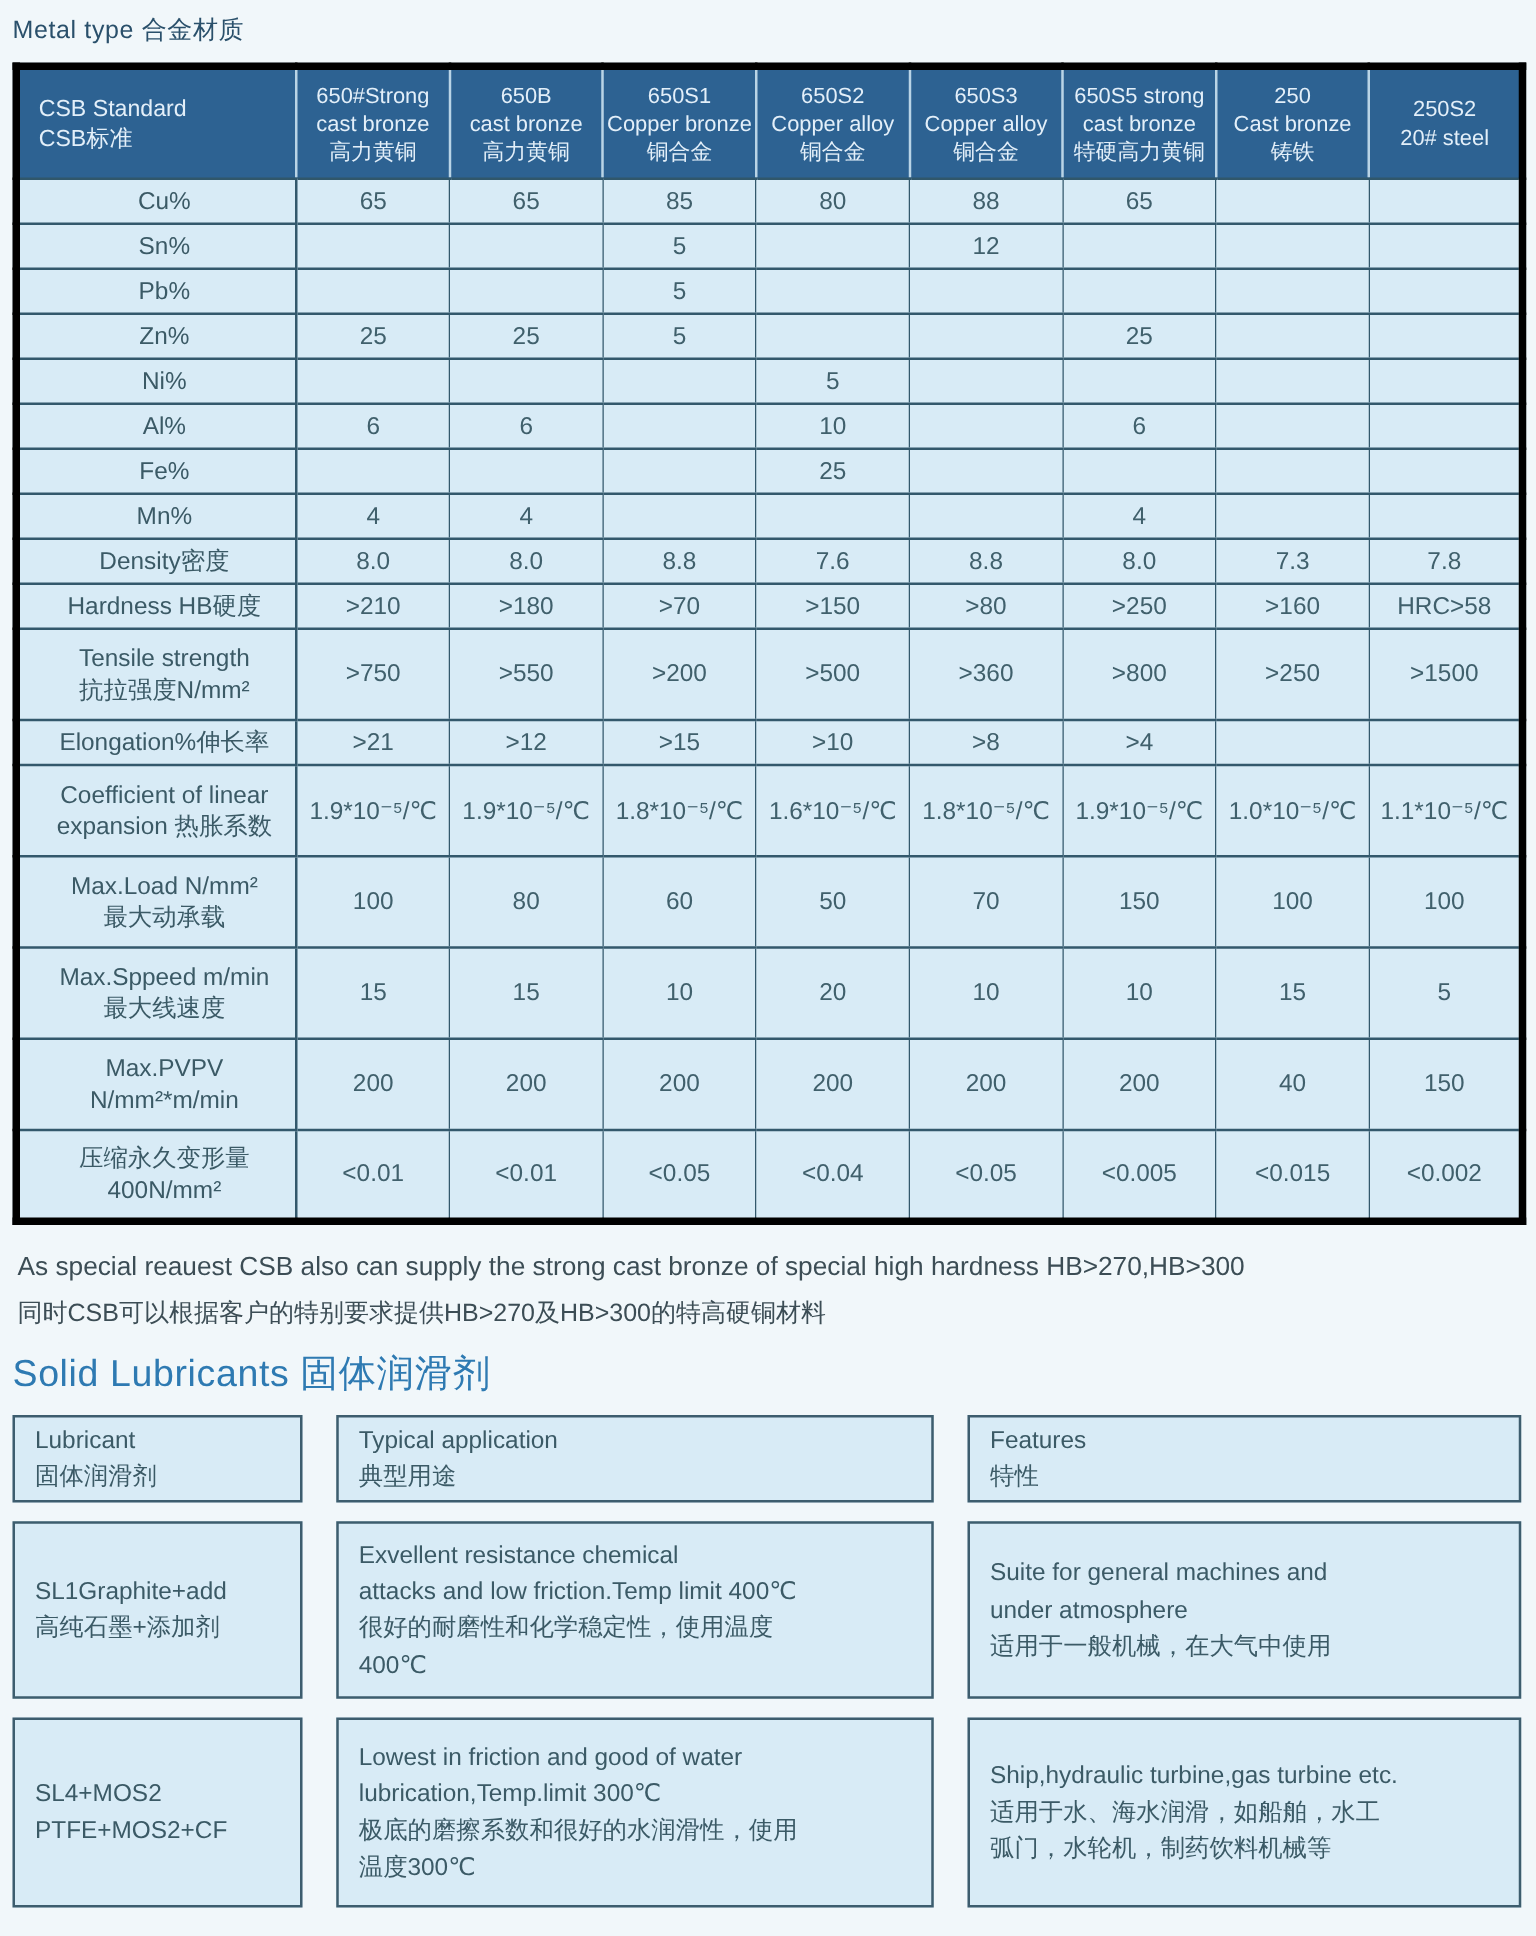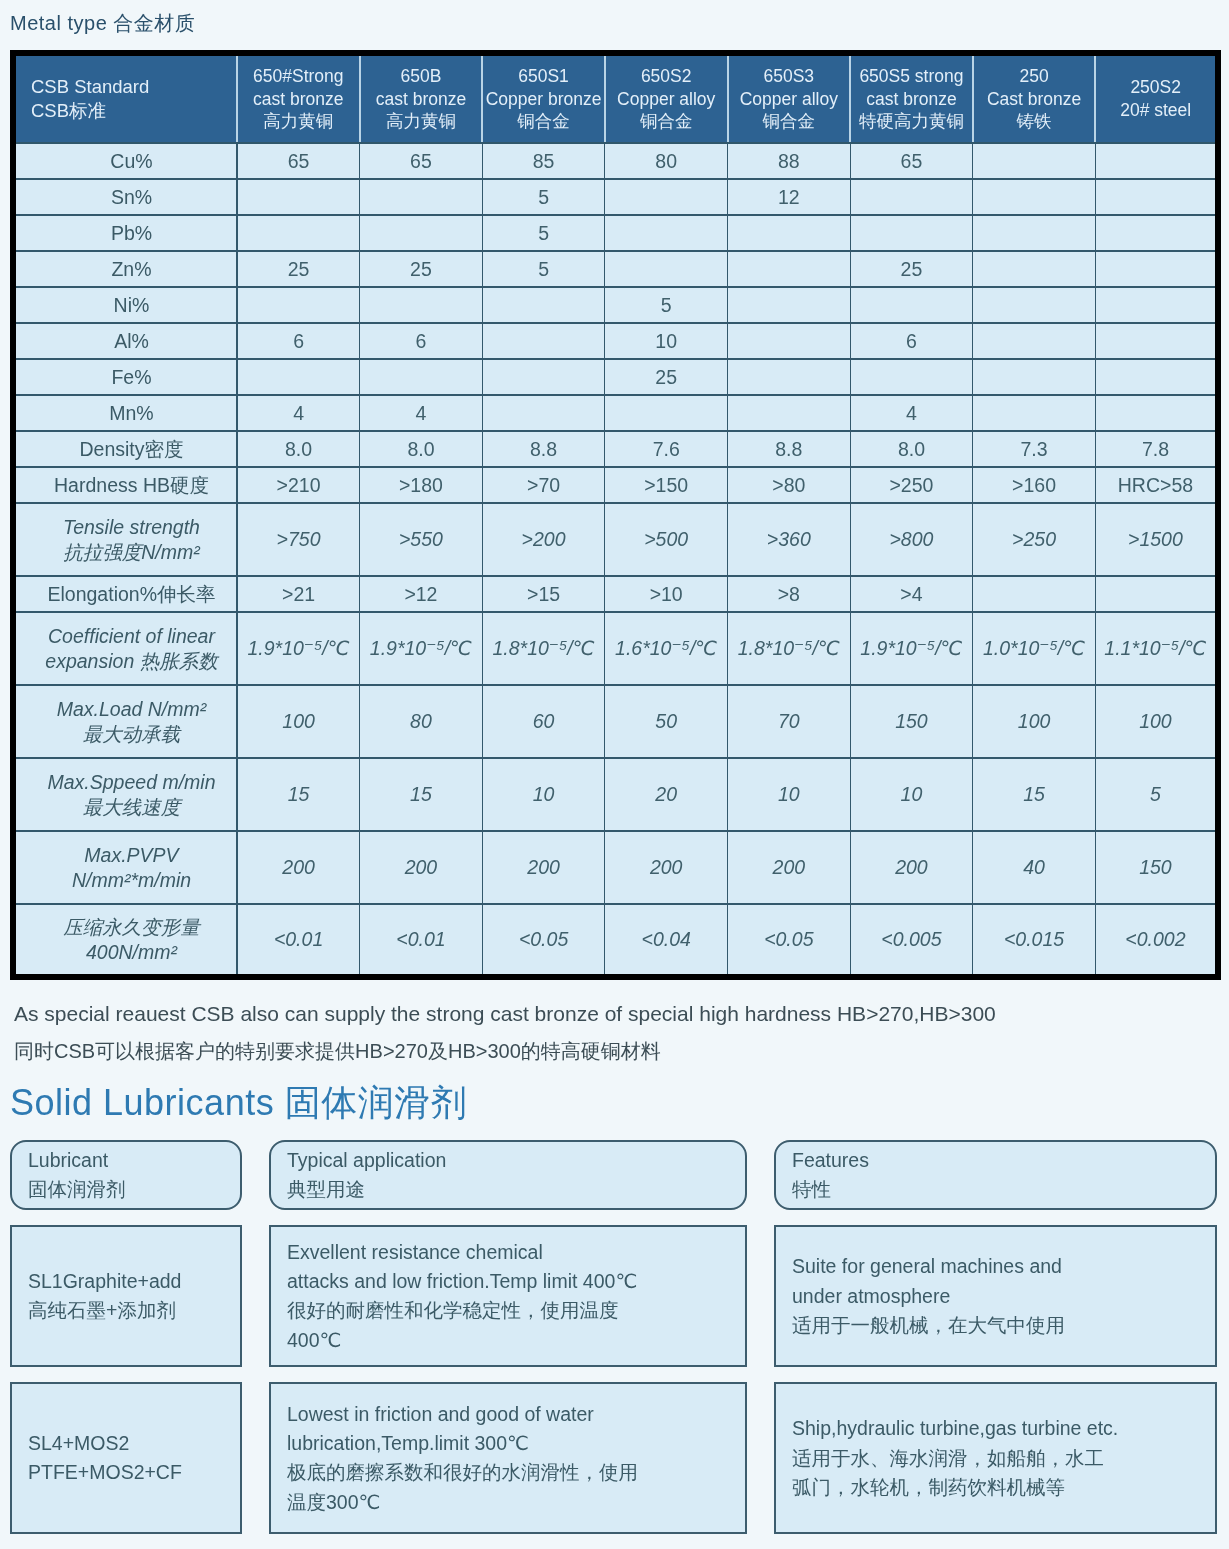--- a/index.html
+++ b/index.html
@@ -13,21 +13,21 @@
 
   
   .title{
     font-size:20px;font-weight:500;color:#2a506b;
     margin:4px 0 13px 0;letter-spacing:0.5px;
   }
   .note{font-size:21px;color:#3c4d55;margin:0 0 10px 4px;line-height:1.35;}
   .note.zh{font-size:20px;}
   .notes{margin-top:20px;}
   .section-title{
-    font-size:36px;font-weight:500;color:#2e7ab2;
+    font-size:30px;font-weight:500;color:#2e7ab2;
     margin:14px 0 12px 0;letter-spacing:0.5px;
   }
 
   
   table.metal{
     border-collapse:collapse;table-layout:fixed;
     width:1211px;border:6px solid #000000;
     background:#d8ebf6;
   }
   table.metal col.lbl{width:224px;}
@@ -47,36 +47,36 @@
     white-space:pre-line;color:#3b5a66;
     border-top:2px solid #33586c;border-right:2px solid #33586c;
   }
   table.metal tbody td{
     background:#d8ebf6;text-align:center;font-size:19.5px;color:#40606c;
     border-top:2px solid #33586c;border-left:1px solid #33586c;
     padding:2px 0;
   }
   table.metal tbody td:first-of-type{border-left:none;}
   table.metal tbody tr{height:36px;}
-  table.metal tbody tr.tall{height:73px;font-style:italic;}
+  table.metal tbody tr.tall{height:73px;}
 
   
   .lub-grid{
     display:grid;
     grid-template-columns:232px 478px 443px;
     column-gap:27px;row-gap:15px;
     margin-top:6px;
   }
   .lub-box{
     background:#d8ebf6;border:2px solid #3d5d6e;box-sizing:border-box;
     white-space:pre-line;font-size:19.5px;line-height:1.5;color:#3b5a66;
     display:flex;flex-direction:column;justify-content:center;
     padding:8px 16px;
   }
-  .lub-box.head{height:70px;border-radius:16px;}
+  .lub-box.head{height:70px;}
   .lub-box.r1{height:142px;}
   .lub-box.r2{height:152px;}
 </style>
 </head>
 <body>
 
 <div class="page">
 
   <div class="title">Metal type 合金材质</div>
 

